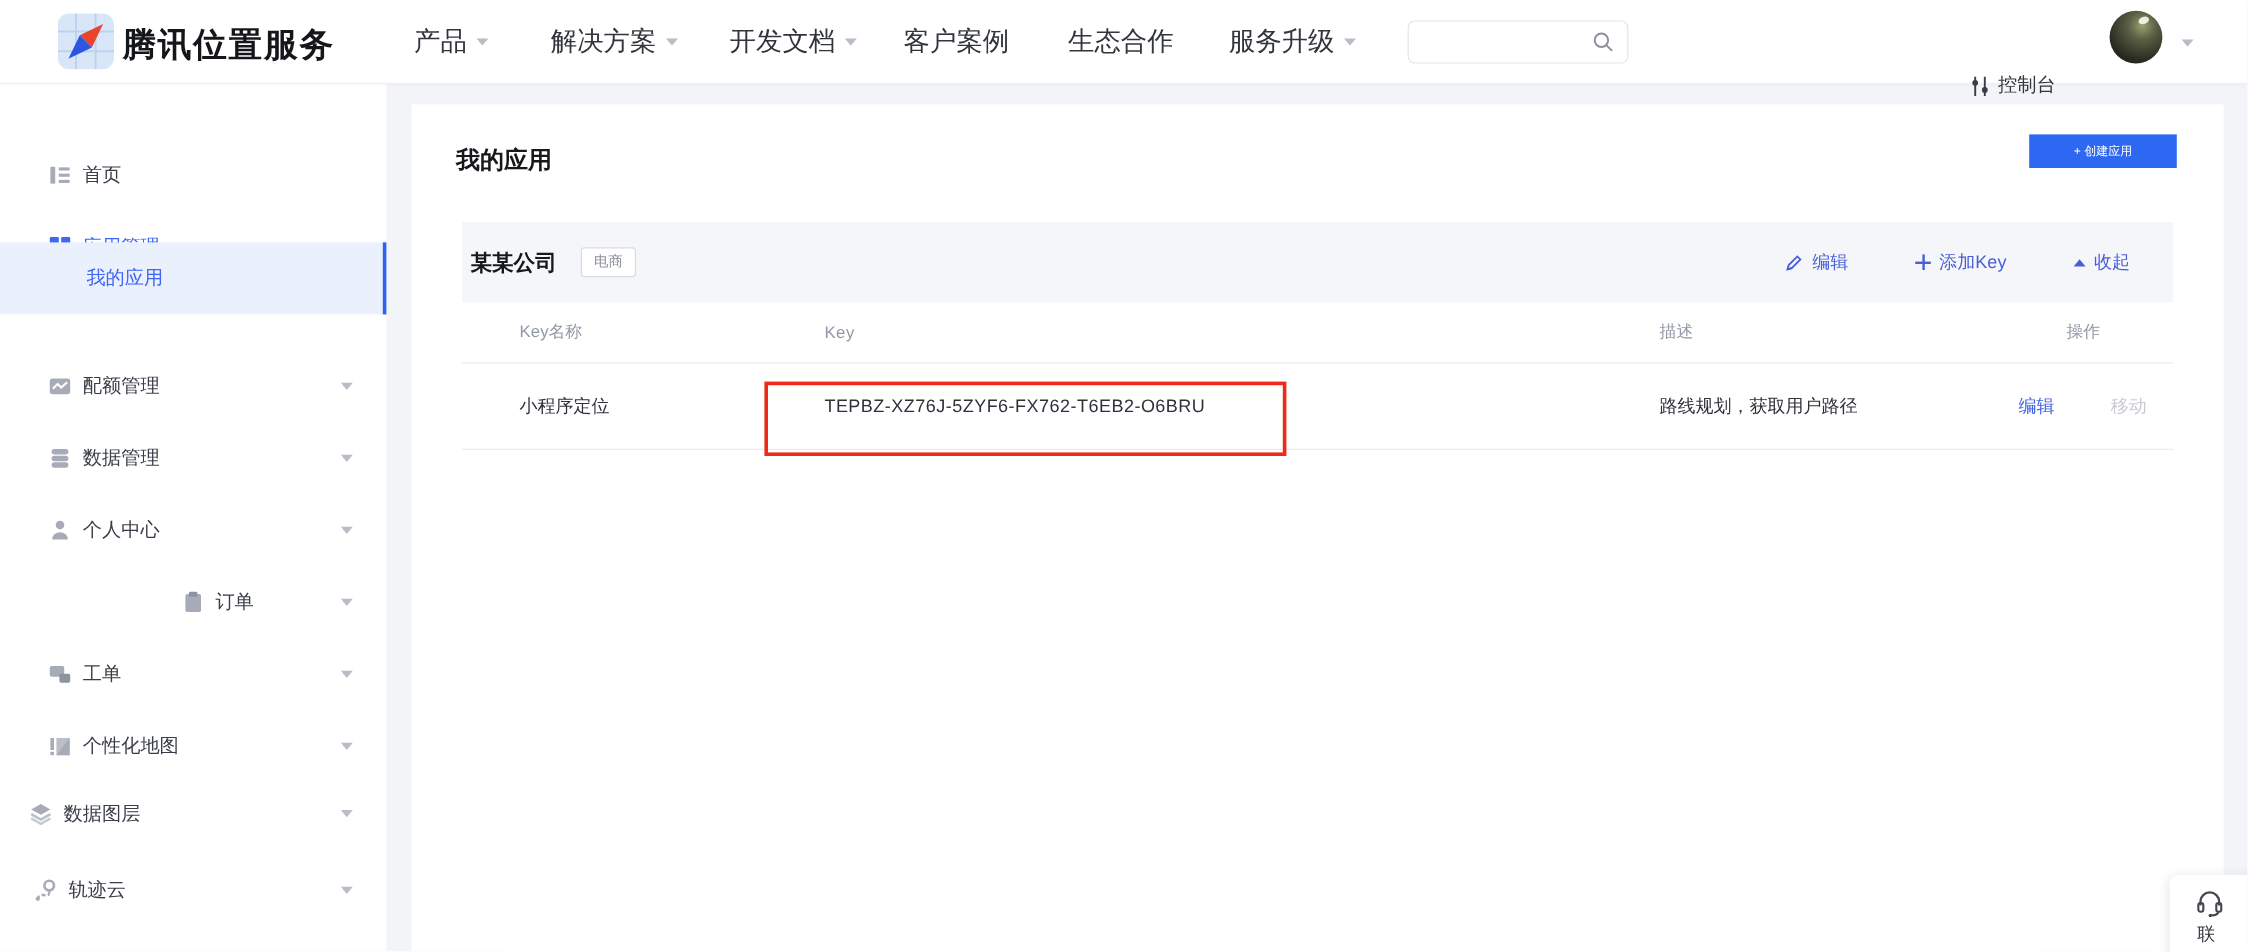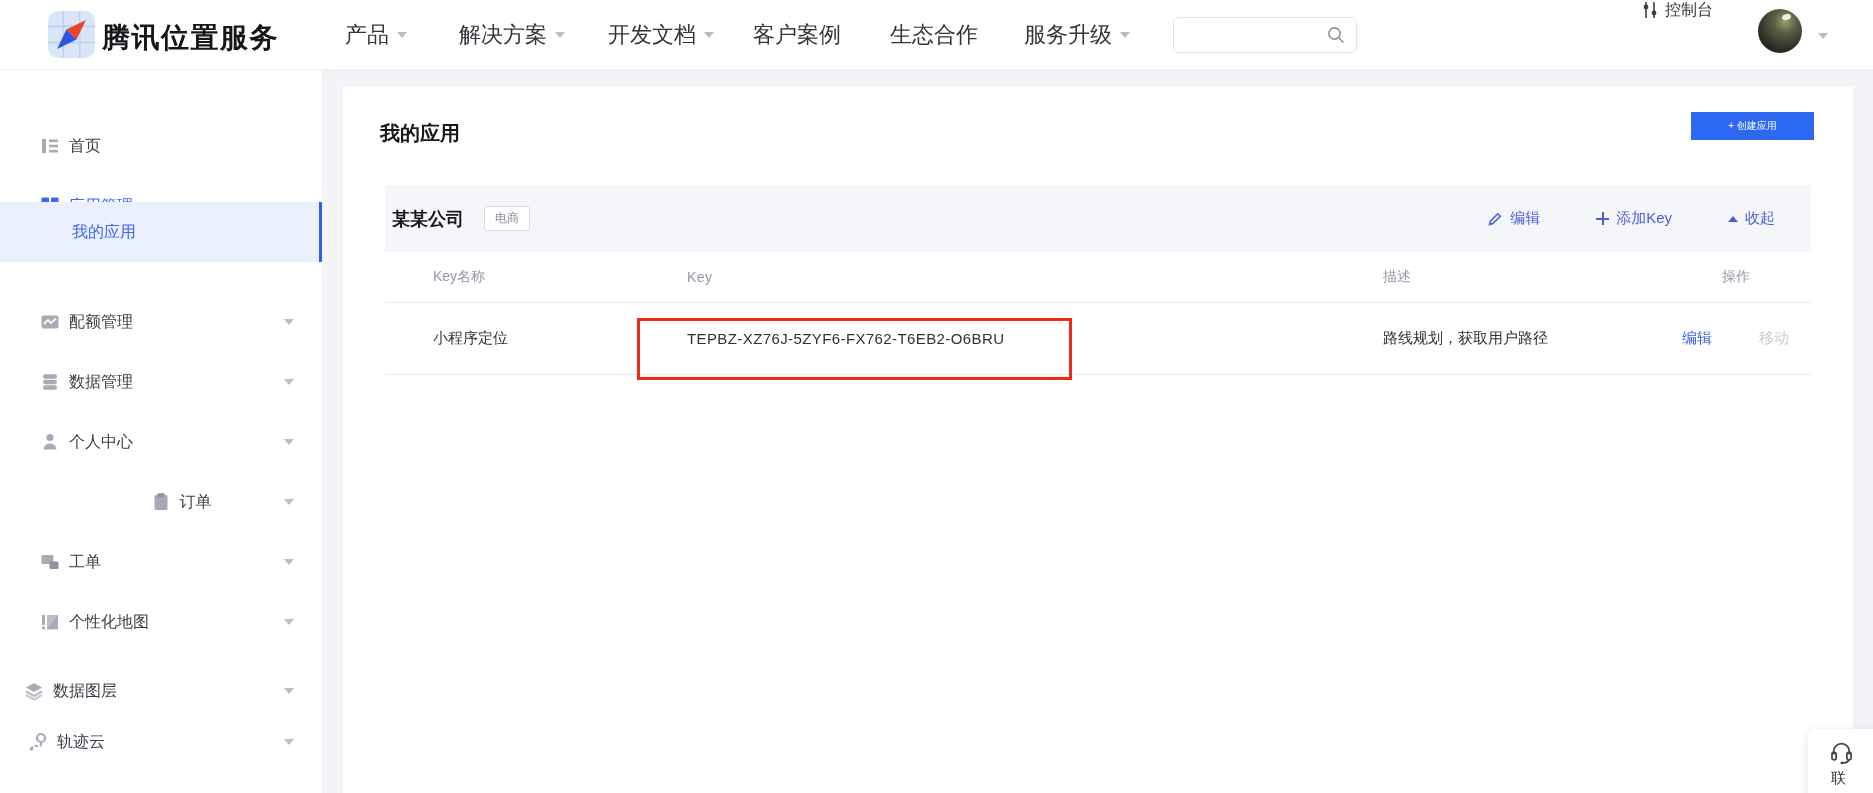--- a/index.html
+++ b/index.html
@@ -16,40 +16,40 @@
   .caret-down { width:0; height:0; border-left:5px solid transparent; border-right:5px solid transparent;
                 border-top:6px solid #b9bdc6; display:inline-block; margin-left:8px; }
   .caret-up { width:0; height:0; border-left:5px solid transparent; border-right:5px solid transparent;
               border-bottom:6px solid #8b909a; display:inline-block; }
   .nav-products { left:345px; } .nav-solutions { left:459px;font-family:Liberation Mono, monospace; } .nav-docs { left:608px; }
   .nav-cases { left:753px; } .nav-eco { left:890px; } .nav-upgrade { left:1024px; }
   .search-box { position:absolute; left:1173px; top:17px; width:184px; height:36px; border:1px solid #e3e4e9;
                 border-radius:6px; background:#fff; }
   .search-box input { position:absolute; left:10px; top:0; width:140px; height:34px; border:none; outline:none; font-size:14px; background:transparent; }
   .search-glyph { position:absolute; right:10px; top:7px; }
-  .console-entry { position:absolute; left:1641px; top:0; height:70px; display:flex; align-items:flex-start; gap:6px;
+  .console-entry { position:absolute; left:1641px; top:12px; height:70px; display:flex; align-items:flex-end; gap:6px;
                    font-size:16px; color:#33363d; cursor:pointer; }
   .avatar { position:absolute; left:1758px; top:9px; width:44px; height:44px; border-radius:50%;
             background:radial-gradient(circle at 62% 28%, #9aa06e 0%, #5a5f45 28%, #2b2d22 68%, #17180f 100%); }
   .avatar::after { content:''; position:absolute; left:24px; top:5px; width:9px; height:6px; border-radius:50%;
                    background:rgba(255,255,255,.85); transform:rotate(-20deg); }
   .avatar-caret { position:absolute; left:1810px; top:33px; }
 
   
   .sidebar { position:absolute; left:0; top:70px; width:322px; height:723px; background:#fff; z-index:20; }
   .side-item { position:absolute; left:0; width:322px; height:60px; display:flex; align-items:center;
                padding-left:40px; font-size:16px; color:#383d47; cursor:pointer; }
   .side-item .s-icon { width:20px; height:20px; margin-right:9px; flex:0 0 auto; }
   .side-item .s-caret { position:absolute; right:28px; }
   .side-item.active { color:#3f66f5; }
   .side-sub { position:absolute; left:0; width:322px; height:60px; display:flex; align-items:center;
               padding-left:72px; font-size:16px; color:#383d47; cursor:pointer; }
   .side-sub.selected { background:#eaf1fd; color:#3f66f5; border-right:3px solid #2f62ea; }
   .i0{top:46px;} .i1{top:106px;} .sub{top:132px;} .i3{top:222px;} .i4{top:282px;} .i5{top:342px;}
-  .i6{top:402px;justify-content:center;} .i7{top:462px;} .i8{top:522px;} .i9{top:591px;padding-left:24px;} .i10{top:642px;padding-left:28px;}
+  .i6{top:402px;justify-content:center;} .i7{top:462px;} .i8{top:522px;} .i9{top:578px;padding-left:24px;} .i10{top:642px;padding-left:28px;}
 
   
   .card { position:absolute; left:343px; top:87px; width:1510px; height:706px; background:#fff; }
   .page-title { position:absolute; left:37px; top:33px; font-size:20px; font-weight:700; color:#17181c; }
   .create-btn { position:absolute; left:1348px; top:25px; width:123px; height:28px; background:#2d68f2; color:#fff;
                 border:none; border-radius:0; font-size:10px; cursor:pointer; font-family:inherit; }
   .app-band { position:absolute; left:42px; top:98px; width:1426px; height:67px; background:#f5f6fa;
               display:flex; align-items:center; }
   .app-name { margin-left:7px; font-size:18px; font-weight:700; color:#17181c; }
   .app-tag { margin-left:20px; padding:3px 10px; background:#fff; border:1px solid #d9dbe0; border-radius:3px;

